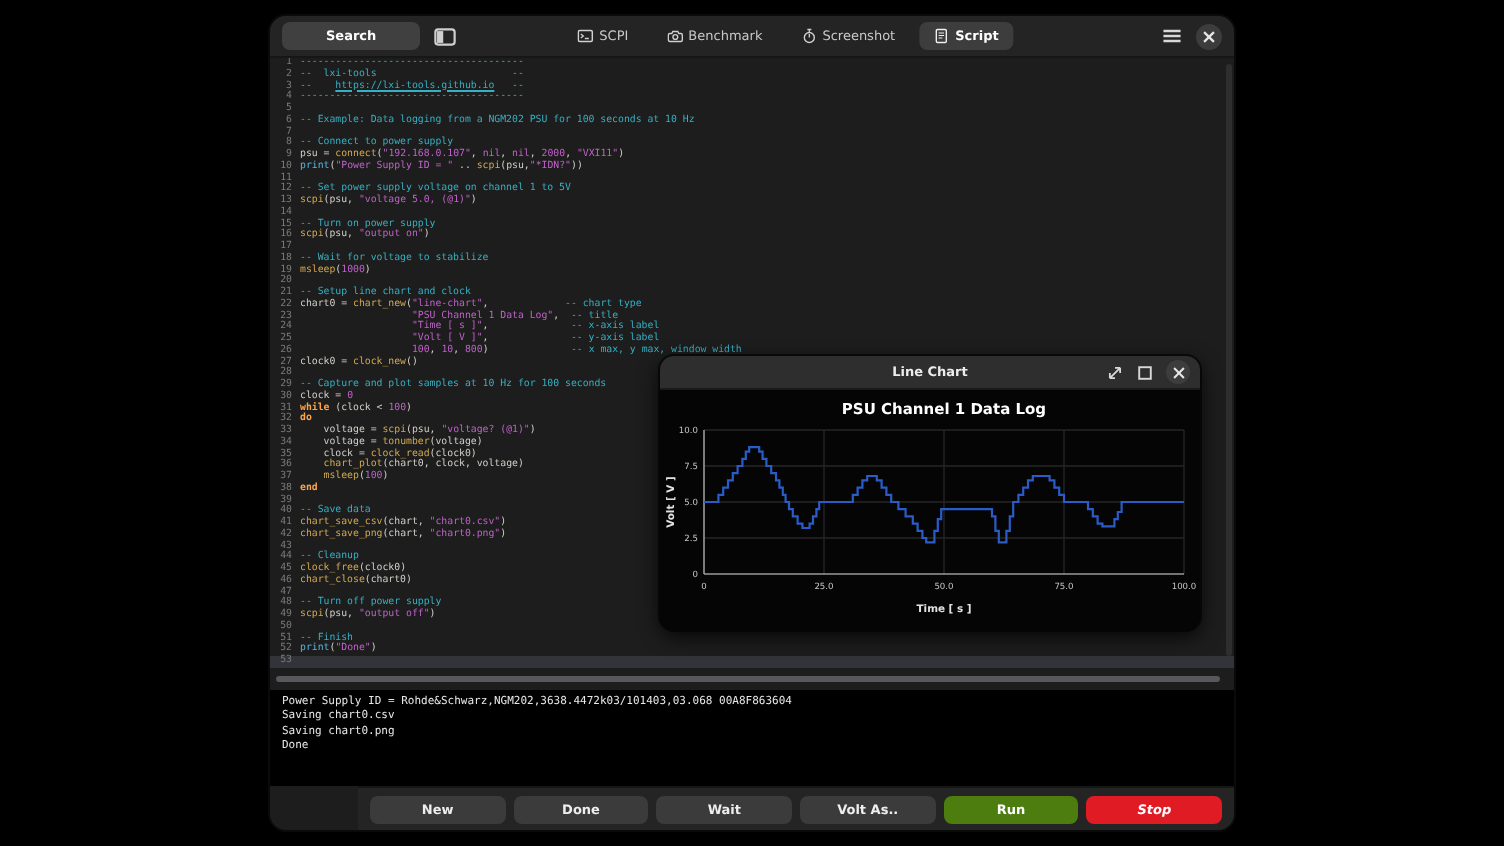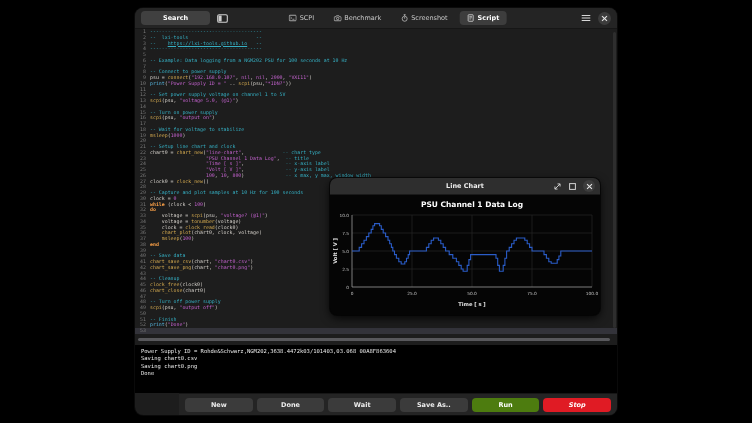--- a/index.html
+++ b/index.html
@@ -149,21 +149,21 @@
   <div class="editor" id="editor"><div class="row"><span class="ln">1</span><span class="cl"><span class="cmt">--------------------------------------</span></span></div><div class="row"><span class="ln">2</span><span class="cl"><span class="cmt">--  lxi-tools                       --</span></span></div><div class="row"><span class="ln">3</span><span class="cl"><span class="cmt">--    <span class="url">https://lxi-tools.github.io</span>   --</span></span></div><div class="row"><span class="ln">4</span><span class="cl"><span class="cmt">--------------------------------------</span></span></div><div class="row"><span class="ln">5</span><span class="cl"></span></div><div class="row"><span class="ln">6</span><span class="cl"><span class="cmt">-- Example: Data logging from a NGM202 PSU for 100 seconds at 10 Hz</span></span></div><div class="row"><span class="ln">7</span><span class="cl"></span></div><div class="row"><span class="ln">8</span><span class="cl"><span class="cmt">-- Connect to power supply</span></span></div><div class="row"><span class="ln">9</span><span class="cl">psu = <span class="fn">connect</span>(<span class="str">"192.168.0.107"</span>, <span class="num">nil</span>, <span class="num">nil</span>, <span class="num">2000</span>, <span class="str">"VXI11"</span>)</span></div><div class="row"><span class="ln">10</span><span class="cl"><span class="bi">print</span>(<span class="str">"Power Supply ID = "</span> .. <span class="fn">scpi</span>(psu,<span class="str">"*IDN?"</span>))</span></div><div class="row"><span class="ln">11</span><span class="cl"></span></div><div class="row"><span class="ln">12</span><span class="cl"><span class="cmt">-- Set power supply voltage on channel 1 to 5V</span></span></div><div class="row"><span class="ln">13</span><span class="cl"><span class="fn">scpi</span>(psu, <span class="str">"voltage 5.0, (@1)"</span>)</span></div><div class="row"><span class="ln">14</span><span class="cl"></span></div><div class="row"><span class="ln">15</span><span class="cl"><span class="cmt">-- Turn on power supply</span></span></div><div class="row"><span class="ln">16</span><span class="cl"><span class="fn">scpi</span>(psu, <span class="str">"output on"</span>)</span></div><div class="row"><span class="ln">17</span><span class="cl"></span></div><div class="row"><span class="ln">18</span><span class="cl"><span class="cmt">-- Wait for voltage to stabilize</span></span></div><div class="row"><span class="ln">19</span><span class="cl"><span class="fn">msleep</span>(<span class="num">1000</span>)</span></div><div class="row"><span class="ln">20</span><span class="cl"></span></div><div class="row"><span class="ln">21</span><span class="cl"><span class="cmt">-- Setup line chart and clock</span></span></div><div class="row"><span class="ln">22</span><span class="cl">chart0 = <span class="fn">chart_new</span>(<span class="str">"line-chart"</span>,             <span class="cmt">-- chart type</span></span></div><div class="row"><span class="ln">23</span><span class="cl">                   <span class="str">"PSU Channel 1 Data Log"</span>,  <span class="cmt">-- title</span></span></div><div class="row"><span class="ln">24</span><span class="cl">                   <span class="str">"Time [ s ]"</span>,              <span class="cmt">-- x-axis label</span></span></div><div class="row"><span class="ln">25</span><span class="cl">                   <span class="str">"Volt [ V ]"</span>,              <span class="cmt">-- y-axis label</span></span></div><div class="row"><span class="ln">26</span><span class="cl">                   <span class="num">100</span>, <span class="num">10</span>, <span class="num">800</span>)              <span class="cmt">-- x max, y max, window width</span></span></div><div class="row"><span class="ln">27</span><span class="cl">clock0 = <span class="fn">clock_new</span>()</span></div><div class="row"><span class="ln">28</span><span class="cl"></span></div><div class="row"><span class="ln">29</span><span class="cl"><span class="cmt">-- Capture and plot samples at 10 Hz for 100 seconds</span></span></div><div class="row"><span class="ln">30</span><span class="cl">clock = <span class="num">0</span></span></div><div class="row"><span class="ln">31</span><span class="cl"><span class="kw">while</span> (clock &lt; <span class="num">100</span>)</span></div><div class="row"><span class="ln">32</span><span class="cl"><span class="kw">do</span></span></div><div class="row"><span class="ln">33</span><span class="cl">    voltage = <span class="fn">scpi</span>(psu, <span class="str">"voltage? (@1)"</span>)</span></div><div class="row"><span class="ln">34</span><span class="cl">    voltage = <span class="fn">tonumber</span>(voltage)</span></div><div class="row"><span class="ln">35</span><span class="cl">    clock = <span class="fn">clock_read</span>(clock0)</span></div><div class="row"><span class="ln">36</span><span class="cl">    <span class="fn">chart_plot</span>(chart0, clock, voltage)</span></div><div class="row"><span class="ln">37</span><span class="cl">    <span class="fn">msleep</span>(<span class="num">100</span>)</span></div><div class="row"><span class="ln">38</span><span class="cl"><span class="kw">end</span></span></div><div class="row"><span class="ln">39</span><span class="cl"></span></div><div class="row"><span class="ln">40</span><span class="cl"><span class="cmt">-- Save data</span></span></div><div class="row"><span class="ln">41</span><span class="cl"><span class="fn">chart_save_csv</span>(chart, <span class="str">"chart0.csv"</span>)</span></div><div class="row"><span class="ln">42</span><span class="cl"><span class="fn">chart_save_png</span>(chart, <span class="str">"chart0.png"</span>)</span></div><div class="row"><span class="ln">43</span><span class="cl"></span></div><div class="row"><span class="ln">44</span><span class="cl"><span class="cmt">-- Cleanup</span></span></div><div class="row"><span class="ln">45</span><span class="cl"><span class="fn">clock_free</span>(clock0)</span></div><div class="row"><span class="ln">46</span><span class="cl"><span class="fn">chart_close</span>(chart0)</span></div><div class="row"><span class="ln">47</span><span class="cl"></span></div><div class="row"><span class="ln">48</span><span class="cl"><span class="cmt">-- Turn off power supply</span></span></div><div class="row"><span class="ln">49</span><span class="cl"><span class="fn">scpi</span>(psu, <span class="str">"output off"</span>)</span></div><div class="row"><span class="ln">50</span><span class="cl"></span></div><div class="row"><span class="ln">51</span><span class="cl"><span class="cmt">-- Finish</span></span></div><div class="row"><span class="ln">52</span><span class="cl"><span class="bi">print</span>(<span class="str">"Done"</span>)</span></div><div class="row current"><span class="ln">53</span><span class="cl"></span></div></div>
   <div class="vscrollbar"></div>
   <div class="hscrollbar"></div>
 
   <div class="console" id="console"><div>Power Supply ID = Rohde&amp;Schwarz,NGM202,3638.4472k03/101403,03.068 00A8F863604</div><div>Saving chart0.csv</div><div>Saving chart0.png</div><div>Done</div></div>
 
   <div class="actionbar" id="actionbar">
       <div class="abtn">New</div>
       <div class="abtn">Done</div>
       <div class="abtn">Wait</div>
-      <div class="abtn">Save As..</div>
+      <div class="abtn">Volt As..</div>
       <div class="abtn suggested">Run</div>
       <div class="abtn destructive">Stop</div>
     </div>
 </div>
 
 <div class="chart-window">
   <div class="chart-titlebar">
     <div class="chart-title">Line Chart</div>
     <div class="cw-controls">
       <div class="cw-btn">

